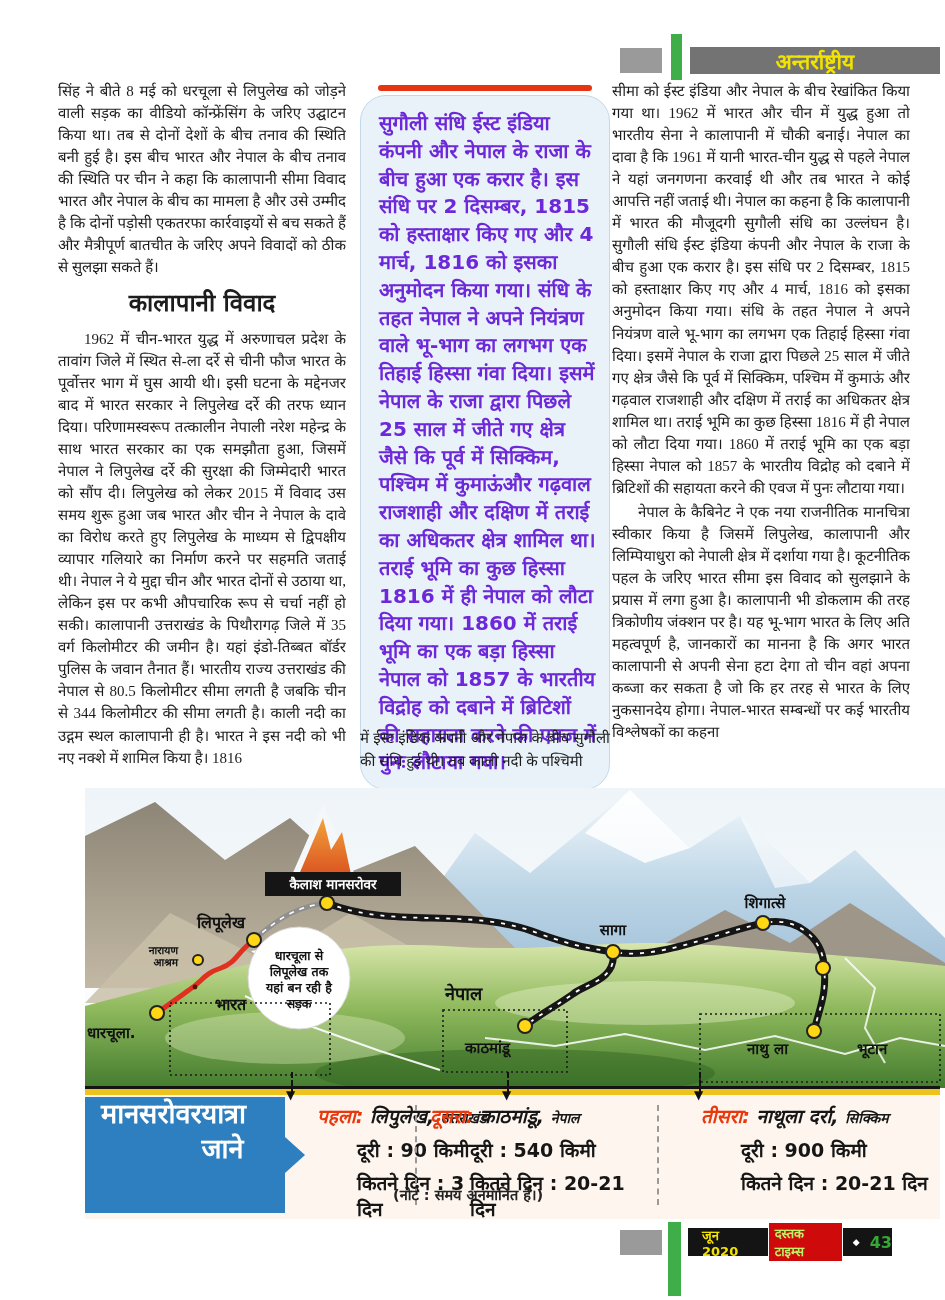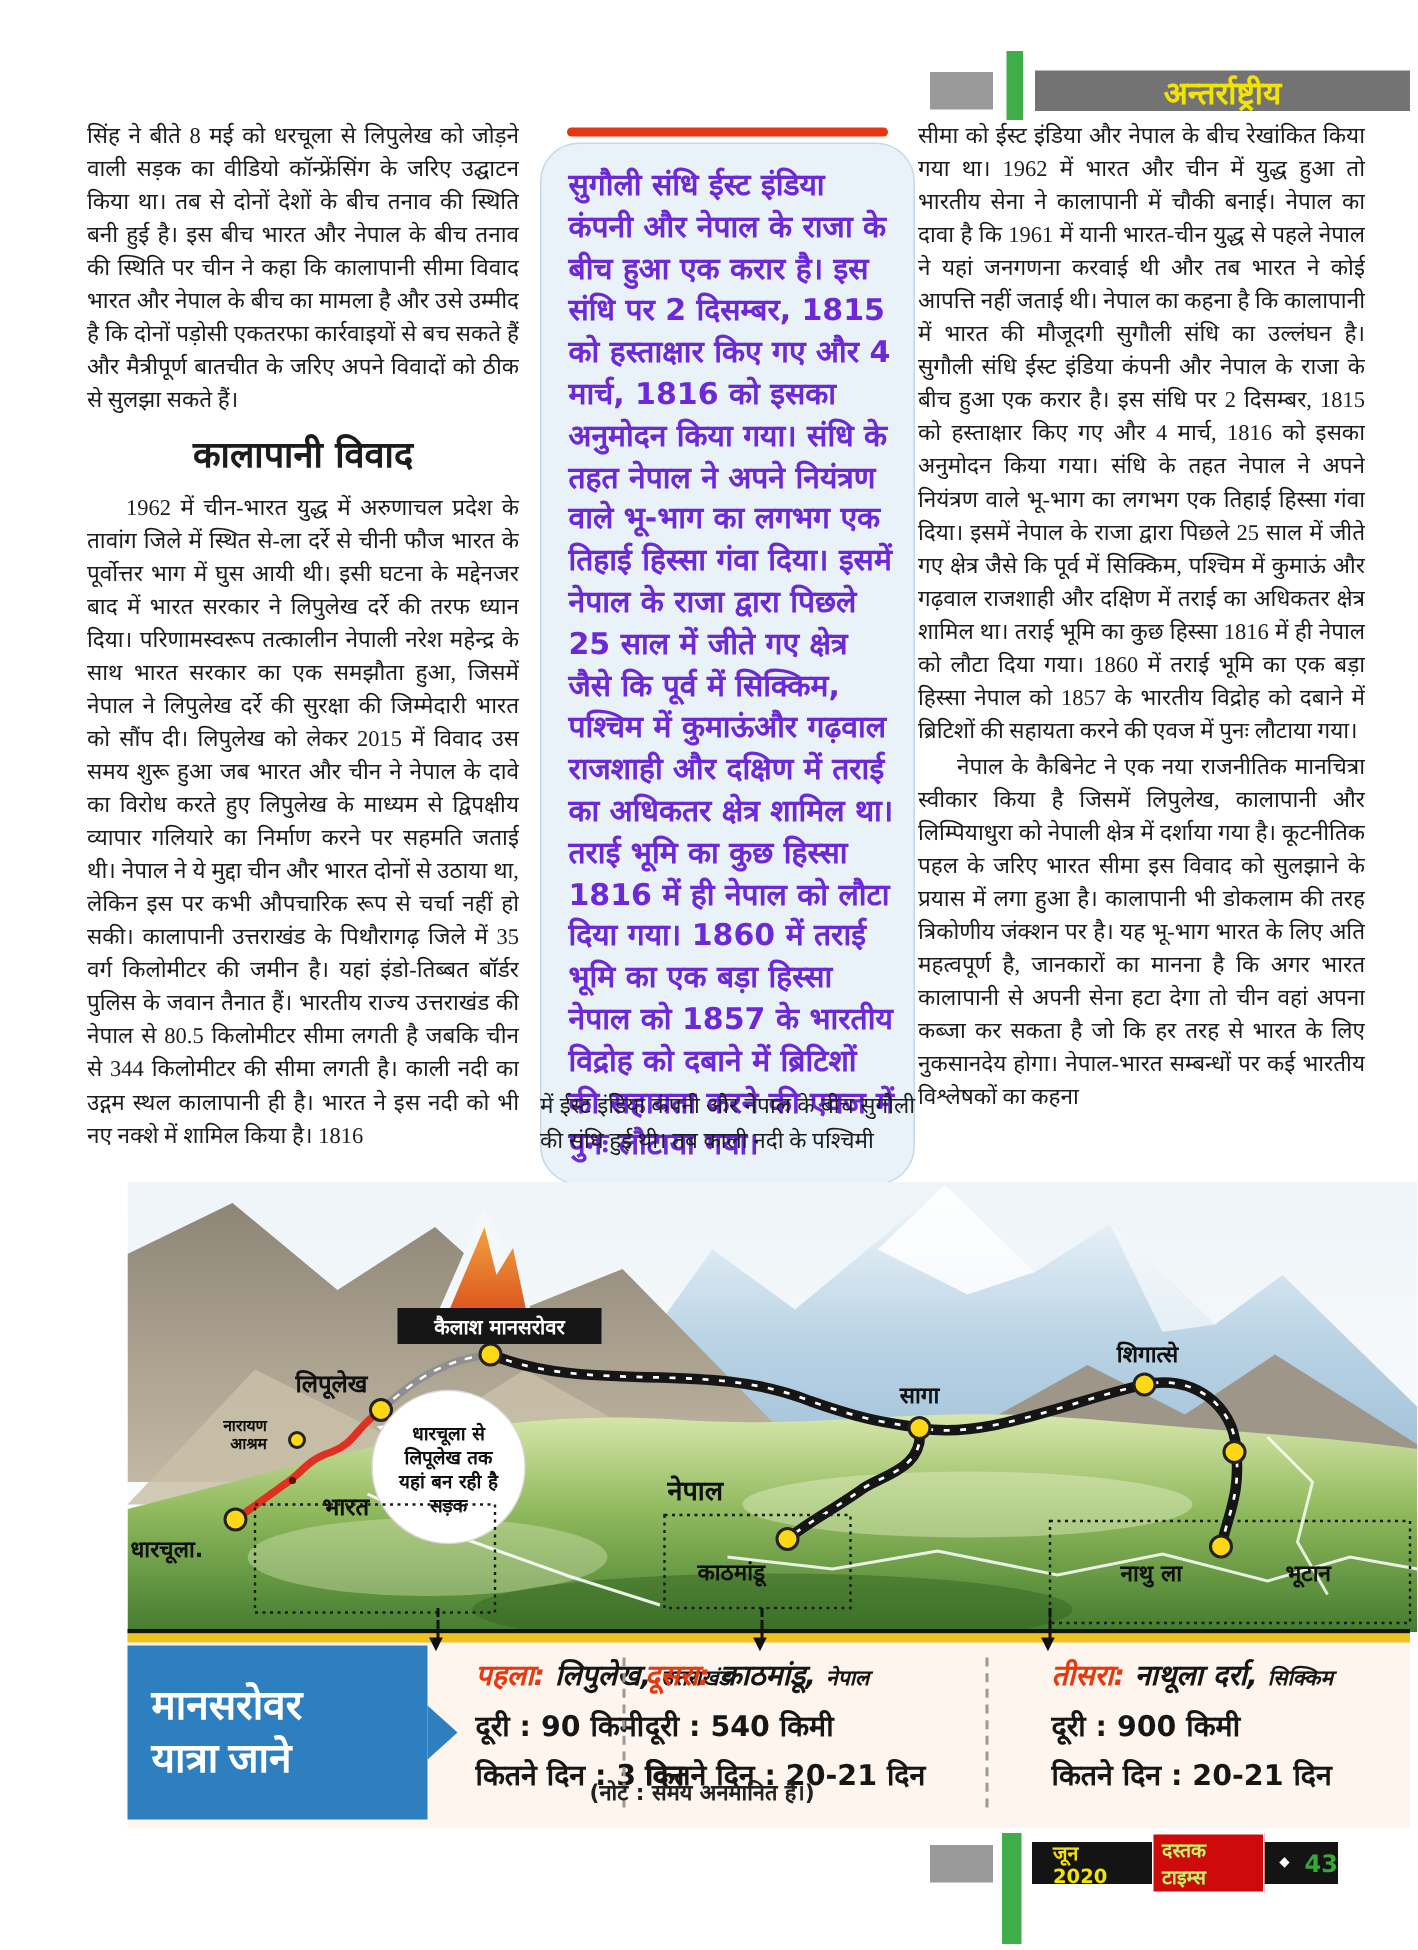--- a/index.html
+++ b/index.html
@@ -27,30 +27,30 @@
   
   #map{position:absolute;left:85px;top:788px;}
   .map-arrow{position:absolute;width:0;height:22px;border-left:2px dashed #111;z-index:6;}
   .map-arrow span{position:absolute;left:-7px;top:16px;font-size:12px;color:#111;
                   font-family:"DejaVu Sans",sans-serif;}
   
   #routes-panel{position:absolute;left:85px;top:1086px;width:855px;height:130px;
                 background:#fdf5ee;border-top:3px solid #141414;box-shadow:0 0 0 0 transparent;}
   #routes-panel .gold-line{position:absolute;left:0;top:0;width:100%;height:6px;background:#eec31d;}
   .trip-box{position:absolute;left:0;top:8px;width:200px;height:116px;background:#2d7fc0;color:#fff;
-            font-family:Liberation Serif, serif;font-weight:bold;font-size:27px;line-height:1.3;
-            display:flex;flex-direction:column;justify-content:center;padding-left:16px;box-sizing:border-box;}
+            font-family:Liberation Sans, sans-serif;font-weight:bold;font-size:27px;line-height:1.3;
+            display:flex;flex-direction:row;justify-content:center;padding-left:16px;box-sizing:border-box;}
   .trip-box .num{color:#ffe400;font-size:34px;padding:0 4px;}
   .trip-arrow{position:absolute;left:200px;top:48px;width:0;height:0;border-top:18px solid transparent;
               border-bottom:18px solid transparent;border-left:20px solid #2d7fc0;}
   .route{position:absolute;top:14px;font-family:"DejaVu Sans",sans-serif;color:#161616;}
   .route .r1{font-weight:bold;font-size:19px;margin-bottom:8px;font-style:italic;}
   .route .ord{color:#e8380d;}
   .route .region{font-size:14px;}
-  .route .r2,.route .r3{font-weight:bold;font-size:19px;margin-bottom:7px;}
+  .route .r2,.route .r3{font-weight:bold;font-size:19px;margin-bottom:7px;margin-left:40px;}
   .route-sep{position:absolute;top:16px;height:100px;border-left:2px dashed #9a9a9a;}
   .route-note{position:absolute;left:308px;top:95px;font-family:"DejaVu Sans",sans-serif;
               font-weight:bold;font-size:14.5px;color:#222;}
   
   .footer-black{position:absolute;left:688px;top:1228px;width:204px;height:28px;background:#141414;
                 display:flex;align-items:center;gap:10px;padding-left:14px;box-sizing:border-box;
                 font-family:"DejaVu Sans",sans-serif;}
   .footer-date{color:#f3e400;font-weight:bold;font-size:13px;}
   .footer-logo{background:#cf0a0a;border:1px solid #fff;color:#bef264;font-weight:bold;font-size:13px;
                padding:1px 6px;}

